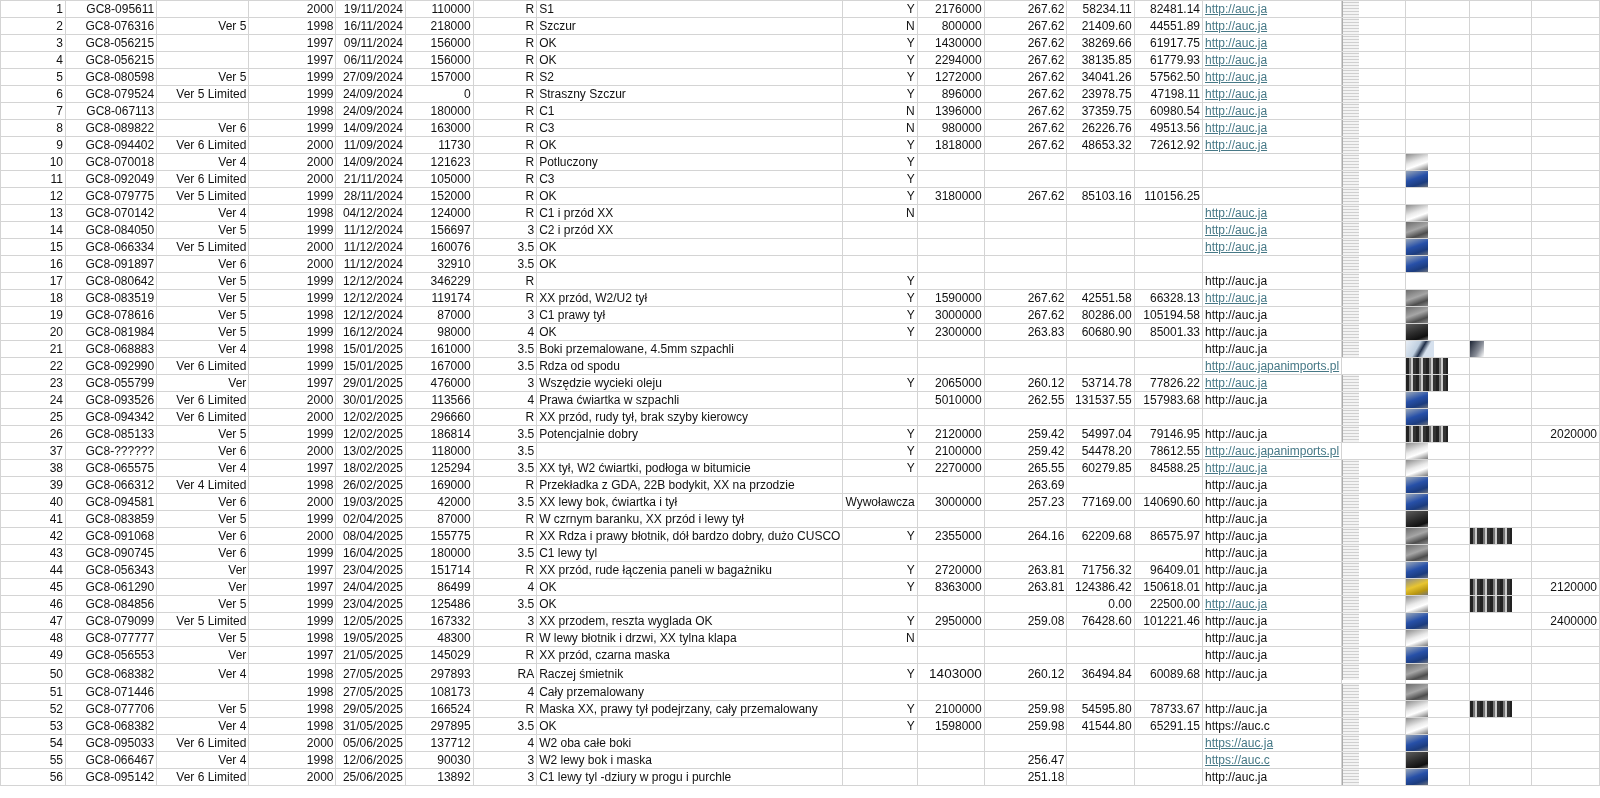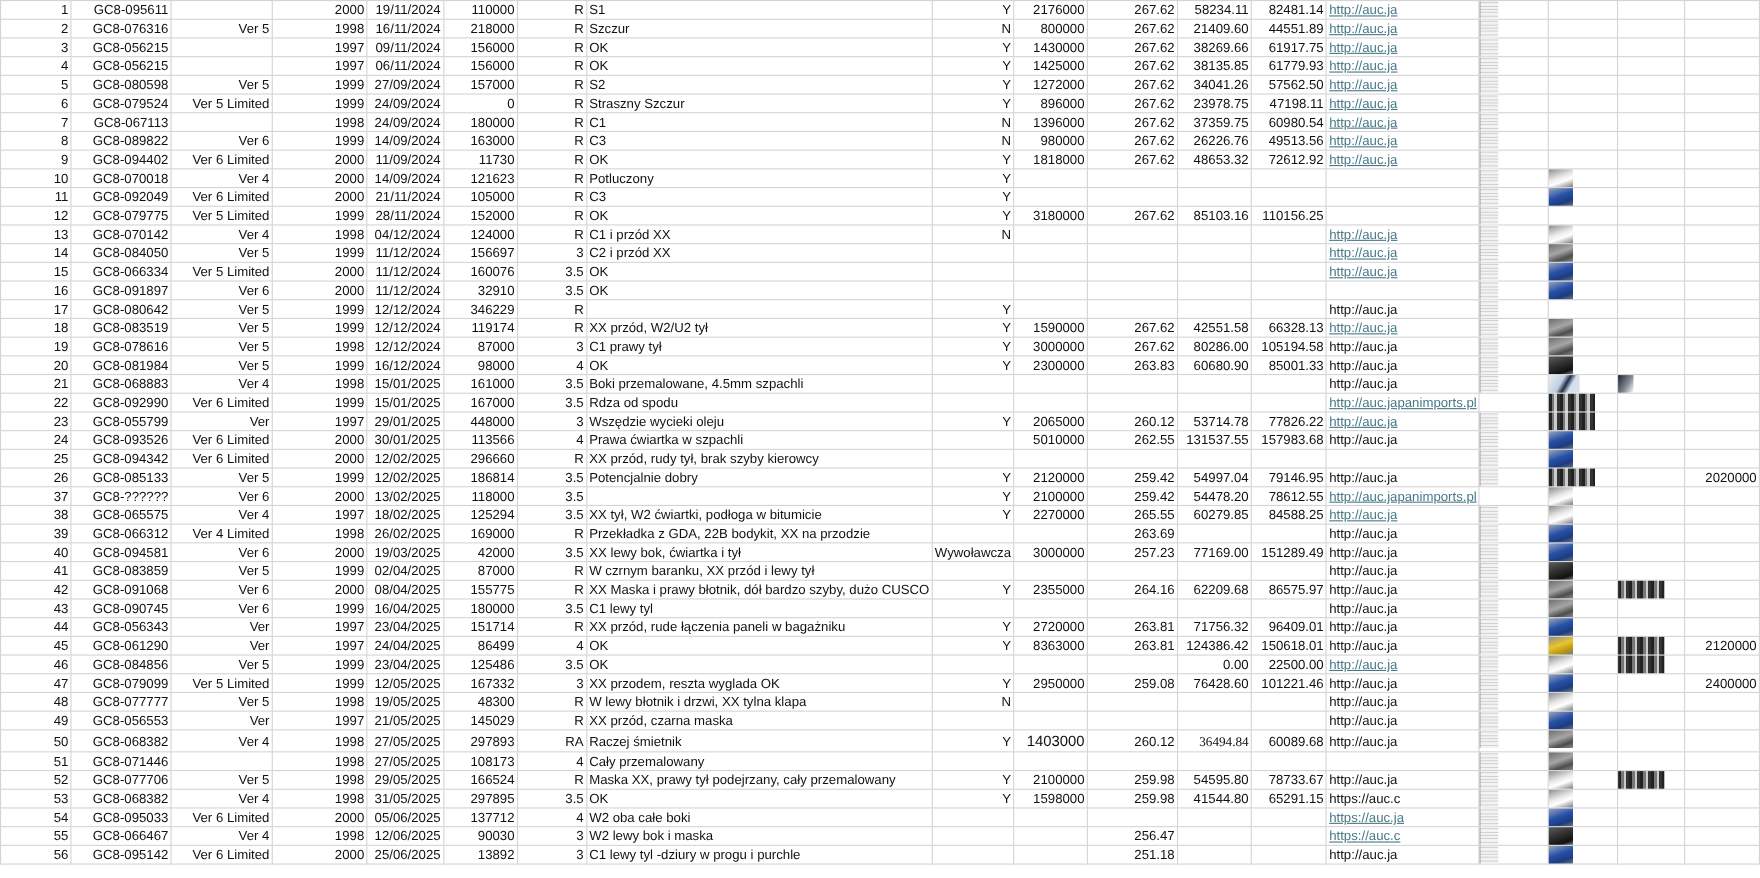--- a/index.html
+++ b/index.html
@@ -120,21 +120,21 @@
         <tr>
           <td class="r">4</td>
           <td class="r">GC8-056215</td>
           <td class="r"></td>
           <td class="r">1997</td>
           <td class="r">06/11/2024</td>
           <td class="r">156000</td>
           <td class="r">R</td>
           <td class="l">OK</td>
           <td class="r">Y</td>
-          <td class="r">1425000</td>
+          <td class="r">2294000</td>
           <td class="r">267.62</td>
           <td class="r">38135.85</td>
           <td class="r">61779.93</td>
           <td class="l" style="overflow: hidden; position: relative; z-index: 1;"><span class="link">http://auc.ja</span></td>
           <td class="l thumbcell">
             <div class="ins sheetimg"></div>
           </td>
           <td class="l"></td>
           <td class="l"></td>
           <td class="r"></td>
@@ -556,21 +556,21 @@
           </td>
           <td class="l"></td>
           <td class="r"></td>
         </tr>
         <tr>
           <td class="r">23</td>
           <td class="r">GC8-055799</td>
           <td class="r">Ver</td>
           <td class="r">1997</td>
           <td class="r">29/01/2025</td>
-          <td class="r">448000</td>
+          <td class="r">476000</td>
           <td class="r">3</td>
           <td class="l">Wszędzie wycieki oleju</td>
           <td class="r">Y</td>
           <td class="r">2065000</td>
           <td class="r">260.12</td>
           <td class="r">53714.78</td>
           <td class="r">77826.22</td>
           <td class="l" style="overflow: hidden; position: relative; z-index: 1;"><span class="link">http://auc.ja</span></td>
           <td class="l thumbcell">
             <div class="ins sheetimg"></div>
@@ -729,21 +729,21 @@
           <td class="r">Ver 6</td>
           <td class="r">2000</td>
           <td class="r">19/03/2025</td>
           <td class="r">42000</td>
           <td class="r">3.5</td>
           <td class="l">XX lewy bok, ćwiartka i tył</td>
           <td class="r">Wywoławcza</td>
           <td class="r">3000000</td>
           <td class="r">257.23</td>
           <td class="r">77169.00</td>
-          <td class="r">151289.49</td>
+          <td class="r">140690.60</td>
           <td class="l" style="overflow: hidden; position: relative; z-index: 1;"><span class="linkplain">http://auc.ja</span></td>
           <td class="l thumbcell">
             <div class="ins sheetimg"></div>
           </td>
           <td class="l thumbcell">
             <div class="ins car blue"></div>
           </td>
           <td class="l"></td>
           <td class="r"></td>
         </tr>
@@ -772,21 +772,21 @@
           <td class="r"></td>
         </tr>
         <tr>
           <td class="r">42</td>
           <td class="r">GC8-091068</td>
           <td class="r">Ver 6</td>
           <td class="r">2000</td>
           <td class="r">08/04/2025</td>
           <td class="r">155775</td>
           <td class="r">R</td>
-          <td class="l">XX Maska i prawy błotnik, dół bardzo szyby, dużo CUSCO</td>
+          <td class="l">XX Rdza i prawy błotnik, dół bardzo dobry, dużo CUSCO</td>
           <td class="r">Y</td>
           <td class="r">2355000</td>
           <td class="r">264.16</td>
           <td class="r">62209.68</td>
           <td class="r">86575.97</td>
           <td class="l" style="overflow: hidden; position: relative; z-index: 1;"><span class="linkplain">http://auc.ja</span></td>
           <td class="l thumbcell">
             <div class="ins sheetimg"></div>
           </td>
           <td class="l thumbcell">
@@ -974,21 +974,21 @@
           <td class="r" style="height: 19px;">GC8-068382</td>
           <td class="r" style="height: 19px;">Ver 4</td>
           <td class="r" style="height: 19px;">1998</td>
           <td class="r" style="height: 19px;">27/05/2025</td>
           <td class="r" style="height: 19px;">297893</td>
           <td class="r" style="height: 19px;">RA</td>
           <td class="l" style="height: 19px;">Raczej śmietnik</td>
           <td class="r" style="height: 19px;">Y</td>
           <td class="r big" style="height: 19px;">1403000</td>
           <td class="r" style="height: 19px;">260.12</td>
-          <td class="r" style="height: 19px; font-family: Liberation Serif, serif;">36494.84</td>
+          <td class="r" style="height: 19px;">36494.84</td>
           <td class="r" style="height: 19px;">60089.68</td>
           <td class="l" style="height: 19px; overflow: hidden; position: relative; z-index: 1;"><span class="linkplain">http://auc.ja</span></td>
           <td class="l thumbcell" style="height: 19px;">
             <div class="ins sheetimg"></div>
           </td>
           <td class="l thumbcell" style="height: 19px;">
             <div class="ins car grey"></div>
           </td>
           <td class="l" style="height: 19px;"></td>
           <td class="r" style="height: 19px;"></td>

